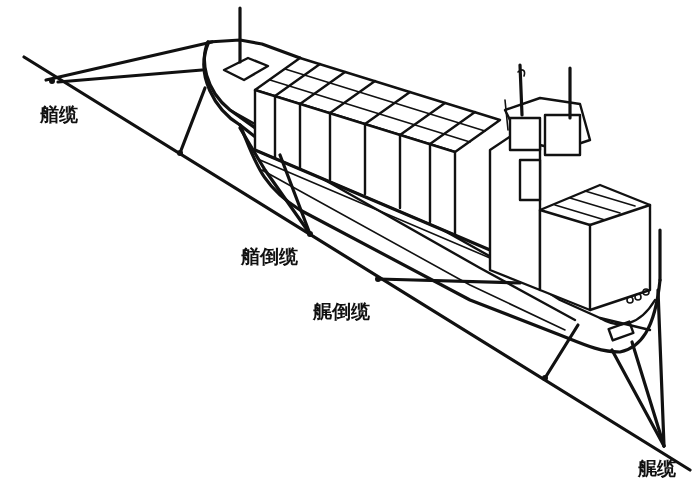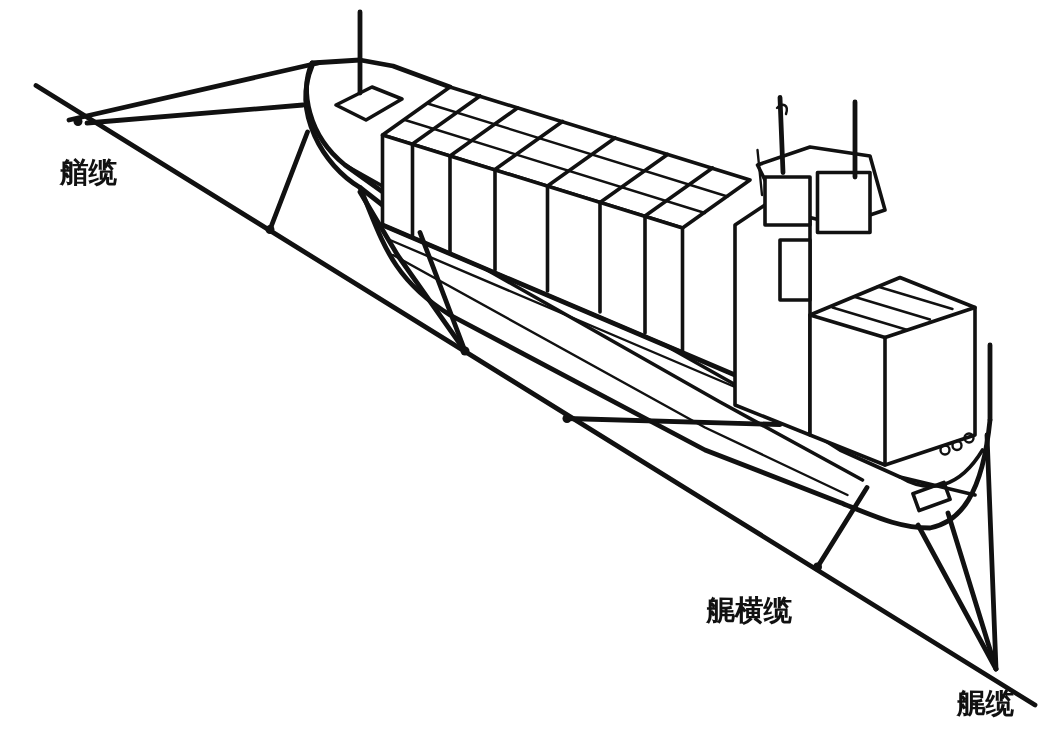--- a/index.html
+++ b/index.html
@@ -126,15 +126,16 @@
       <line class="ln thick" x1="545" y1="378" x2="578" y2="325"></line>
       <circle cx="545" cy="378" r="3" fill="#111"></circle>
 
       <line class="ln thick" x1="664" y1="446" x2="612" y2="350"></line>
       <line class="ln thick" x1="664" y1="446" x2="632" y2="342"></line>
       <line class="ln thick" x1="664" y1="446" x2="658" y2="290"></line>
     </g>
   </svg>
 
   <div class="label" style="left:4px; top:102px;margin-left:36px;">艏缆</div>
-  <div class="label" style="left:471px; top:394px;">艉横缆</div>
+  <div class="label" style="left:241px; top:244px;">艏倒缆</div>
+  <div class="label" style="left:313px; top:299px;">艉倒缆</div>
   <div class="label" style="left:638px; top:456px;">艉缆</div>
 </div>
 
 </body></html>

